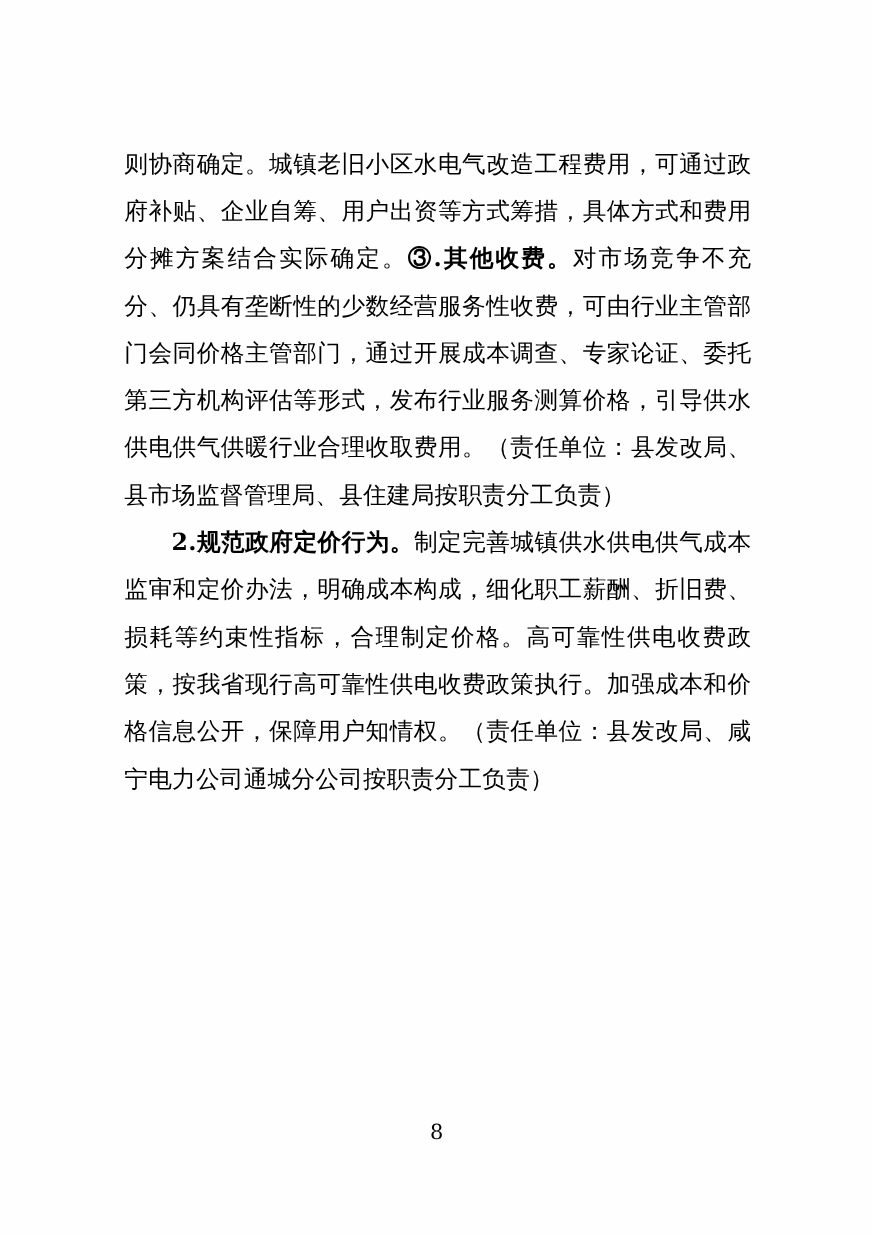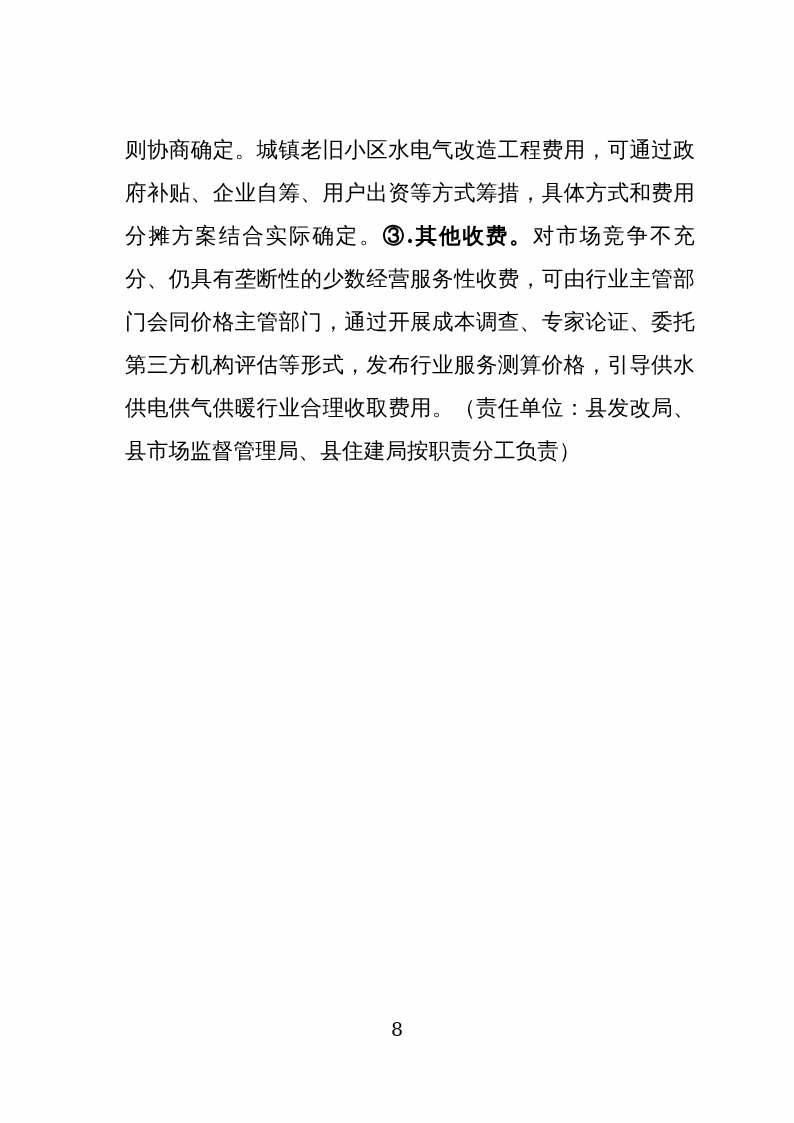--- a/index.html
+++ b/index.html
@@ -21,21 +21,20 @@
     top: 0;
     width: 794px;
     height: 1123px;
     background: #fefefe;
   }
   .content {
     position: absolute;
     left: 113px;
     top: 128px;
     width: 570px;
-    margin-left: 12px;
   }
   .para {
     font-size: 21.5px;
     line-height: 43px;
     letter-spacing: 0.2px;
     text-align: justify;
     text-justify: inter-ideograph;
     margin: 0 0 0 0;
     word-break: break-all;
   }
@@ -59,18 +58,21 @@
 </head>
 <body>
 
 <div class="page">
   <div class="content">
 
     <p class="para">
       <span>则协商确定。城镇老旧小区水电气改造工程费用，可通过政府补贴、企业自筹、用户出资等方式筹措，具体方式和费用分摊方案结合实际确定。</span><span class="bold">③.其他收费。</span><span>对市场竞争不充分、仍具有垄断性的少数经营服务性收费，可由行业主管部门会同价格主管部门，通过开展成本调查、专家论证、委托第三方机构评估等形式，发布行业服务测算价格，引导供水供电供气供暖行业合理收取费用。（责任单位：县发改局、县市场监督管理局、县住建局按职责分工负责）</span>
     </p>
 
+    <p class="para indent">
+      <span class="bold">2.规范政府定价行为。</span><span>制定完善城镇供水供电供气成本监审和定价办法，明确成本构成，细化职工薪酬、折旧费、损耗等约束性指标，合理制定价格。高可靠性供电收费政策，按我省现行高可靠性供电收费政策执行。加强成本和价格信息公开，保障用户知情权。（责任单位：县发改局、咸宁电力公司通城分公司按职责分工负责）</span>
+    </p>
 
 
   </div>
 
   <div class="page-number">8</div>
 </div>
 
 </body></html>

